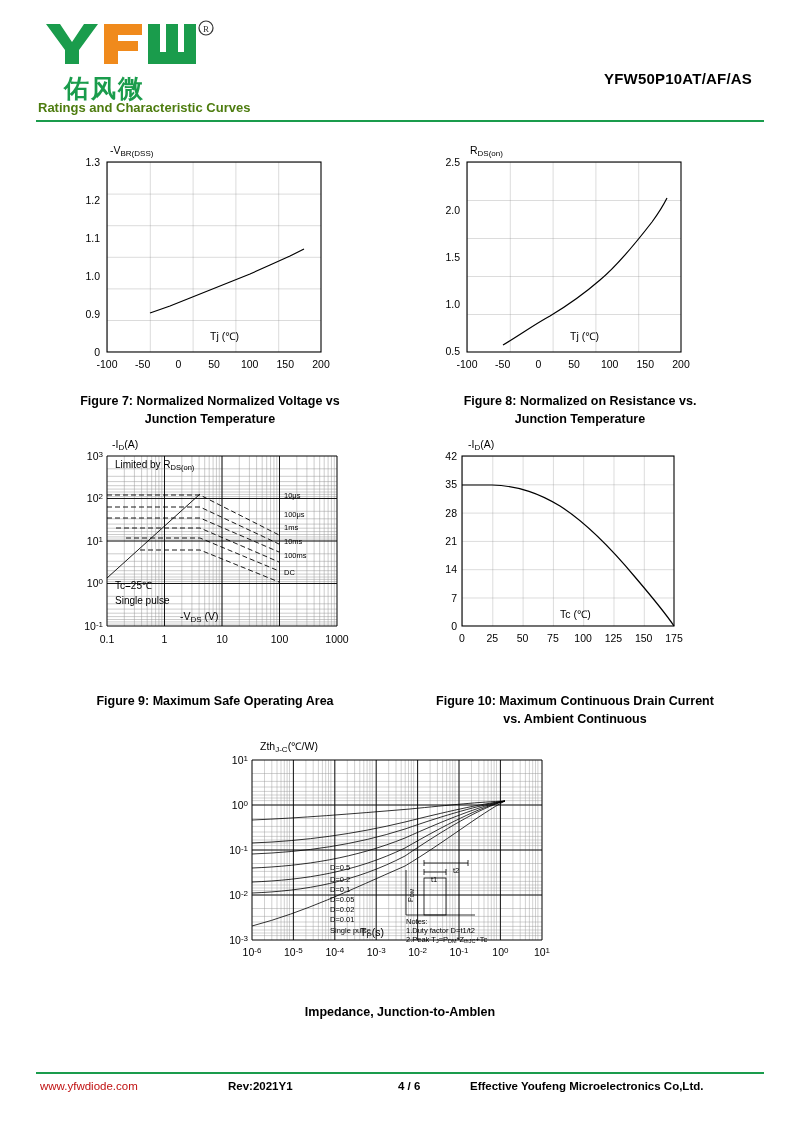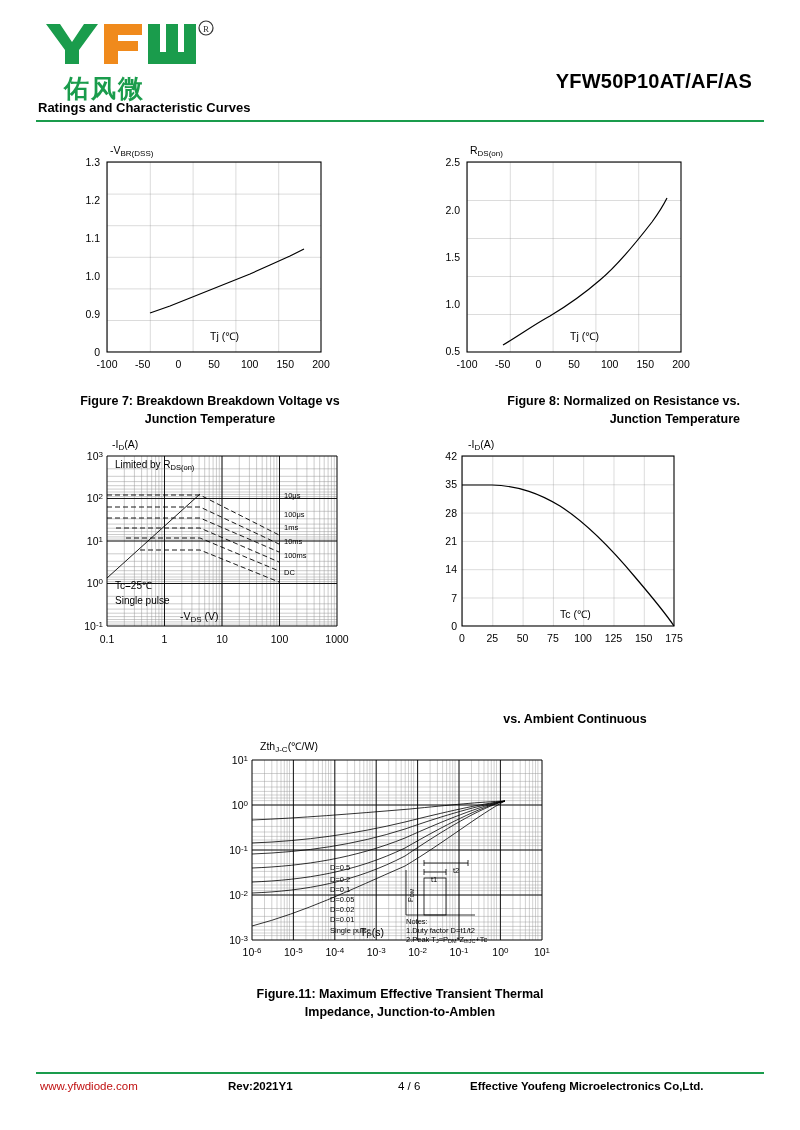--- a/index.html
+++ b/index.html
@@ -12,38 +12,38 @@
 
   
   .logo{position:absolute;left:38px;top:18px;width:200px;height:72px;}
   .logo-sub{
     font-family:"DejaVu Sans", sans-serif;
     font-weight:bold;font-size:25px;color:#1a9c4c;letter-spacing:2px;
     margin-top:2px;margin-left:26px;
   }
   .part-no{
     position:absolute;right:48px;top:70px;
-    font-size:20px;font-weight:bold;letter-spacing:.2px;
+    font-size:15px;font-weight:bold;letter-spacing:.2px;
   }
   .section-title{
     position:absolute;left:38px;top:100px;
-    font-size:13px;font-weight:bold;color:#000000;
+    font-size:13px;font-weight:bold;color:#4d7c0f;
   }
   .rule-top{
     position:absolute;left:36px;top:120px;width:728px;height:2px;background:#1a9c4c;
   }
   .rule-bottom{
     position:absolute;left:36px;top:1072px;width:728px;height:2px;background:#1a9c4c;
   }
 
   
   .footer{position:absolute;left:0;top:1080px;width:800px;font-size:11.5px;}
   .footer .url{position:absolute;left:40px;color:#c01010;font-weight:normal;}
   .footer .rev{position:absolute;left:228px;font-weight:bold;}
-  .footer .pg{position:absolute;left:398px;font-weight:normal;}
+  .footer .pg{position:absolute;left:398px;font-weight:bold;}
   .footer .co{position:absolute;left:470px;font-weight:bold;}
 
   
   .fig{position:absolute;}
   .cap{
     text-align:center;font-size:12.5px;font-weight:bold;line-height:1.45;
     position:absolute;
   }
   svg{display:block;}
   .ax{font-family:"Liberation Sans",sans-serif;font-size:10.5px;fill:#000;}
@@ -99,21 +99,21 @@
       <text class="ax" x="225.3" y="236" text-anchor="middle">150</text>
       <text class="ax" x="261" y="236" text-anchor="middle">200</text>
 
       <text class="ax" x="50" y="22">-V<tspan class="axs" dy="2">BR(DSS)</tspan></text>
       <text class="ax" x="150" y="208">Tj (℃)</text>
 
       <polyline points="90,181 110,174 130,166 150,158 170,150 190,142 210,133 230,124 244,117" fill="none" stroke="#000" stroke-width="1.2"></polyline>
     </svg>
   </div>
   <div class="cap" style="left:50px;top:392px;width:320px;">
-    <span>Figure 7: Breakdown Breakdown Voltage vs</span><br>
+    <span>Figure 7: Normalized Normalized Voltage vs</span><br>
     <span>Junction Temperature</span>
   </div>
 
   <div class="fig" style="left:420px;top:132px;">
     <svg width="290" height="250" viewBox="0 0 290 250">
       <defs>
         <pattern id="g8" width="42.8" height="38" patternUnits="userSpaceOnUse" x="47" y="30">
           <path d="M42.8 0 L0 0 0 38" fill="none" stroke="#888" stroke-width="0.6"></path>
         </pattern>
       </defs>
@@ -129,21 +129,21 @@
       <text class="ax" x="118.3" y="236" text-anchor="middle">0</text>
       <text class="ax" x="154" y="236" text-anchor="middle">50</text>
       <text class="ax" x="189.7" y="236" text-anchor="middle">100</text>
       <text class="ax" x="225.3" y="236" text-anchor="middle">150</text>
       <text class="ax" x="261" y="236" text-anchor="middle">200</text>
       <text class="ax" x="50" y="22">R<tspan class="axs" dy="2">DS(on)</tspan></text>
       <text class="ax" x="150" y="208">Tj (℃)</text>
       <path d="M83,213 C100,203 115,192 130,184 C150,172 165,161 180,148 C198,133 215,112 232,90 C240,79 244,72 247,66" fill="none" stroke="#000" stroke-width="1.2"></path>
     </svg>
   </div>
-  <div class="cap" style="left:420px;top:392px;width:320px;text-align:right;">
+  <div class="cap" style="left:420px;top:392px;width:320px;">
     <span>Figure 8: Normalized on Resistance vs.</span><br>
     <span>Junction Temperature</span>
   </div>
 
   <div class="fig" style="left:60px;top:432px;">
     <svg width="320" height="250" viewBox="0 0 320 250">
       <defs>
         <pattern id="logx9" width="1" height="1"></pattern>
       </defs>
       <g stroke="#999" stroke-width="0.5" fill="none">
@@ -273,20 +273,23 @@
         <path d="M80,118 L140,118 L219,150"></path>
       </g>
       <text class="lbls" x="224" y="66">10μs</text>
       <text class="lbls" x="224" y="85">100μs</text>
       <text class="lbls" x="224" y="98">1ms</text>
       <text class="lbls" x="224" y="112">10ms</text>
       <text class="lbls" x="224" y="126">100ms</text>
       <text class="lbls" x="224" y="143">DC</text>
     </svg>
   </div>
+  <div class="cap" style="left:50px;top:692px;width:330px;">
+    <span>Figure 9: Maximum Safe Operating Area</span>
+  </div>
 
   <div class="fig" style="left:420px;top:432px;">
     <svg width="310" height="250" viewBox="0 0 310 250">
       <defs>
         <pattern id="g10" width="30.3" height="28.3" patternUnits="userSpaceOnUse" x="42" y="24">
           <path d="M30.3 0 L0 0 0 28.3" fill="none" stroke="#888" stroke-width="0.6"></path>
         </pattern>
       </defs>
       <rect x="42" y="24" width="212" height="170" fill="url(#g10)"></rect>
       <rect x="42" y="24" width="212" height="170" fill="none" stroke="#000" stroke-width="1.1"></rect>
@@ -304,21 +307,21 @@
       <text class="ax" x="163.1" y="210" text-anchor="middle">100</text>
       <text class="ax" x="193.4" y="210" text-anchor="middle">125</text>
       <text class="ax" x="223.7" y="210" text-anchor="middle">150</text>
       <text class="ax" x="254" y="210" text-anchor="middle">175</text>
       <text class="ax" x="48" y="16">-I<tspan class="axs" dy="2">D</tspan><tspan class="ax" dy="-2">(A)</tspan></text>
       <text class="ax" x="140" y="186">Tc (℃)</text>
       <path d="M42,53 L72,53 C100,54 120,62 140,74 C165,90 190,115 215,145 C232,165 246,182 254,194" fill="none" stroke="#000" stroke-width="1.2"></path>
     </svg>
   </div>
   <div class="cap" style="left:390px;top:692px;width:370px;">
-    <br>
+    <span>Figure 10: Maximum Continuous Drain Current</span><br>
     <span>vs. Ambient Continuous</span>
   </div>
 
   <div class="fig" style="left:210px;top:730px;">
     <svg width="380" height="250" viewBox="0 0 380 250">
 
       <g stroke="#999" stroke-width="0.45" fill="none">
         <g id="minorx">
           <line x1="42" y1="30" x2="42" y2="210"></line>
             <line x1="54.5" y1="30" x2="54.5" y2="210"></line>
@@ -480,21 +483,21 @@
       <text class="lbls" x="203" y="172" transform="rotate(-90 203 172)">P<tspan font-size="5.5" dy="1">DM</tspan></text>
       <text class="lbls" x="221" y="152">t1</text>
       <text class="lbls" x="243" y="143">t2</text>
 
       <text class="lbls" x="196" y="194">Notes:</text>
       <text class="lbls" x="196" y="203">1.Duty factor D=t1/t2</text>
       <text class="lbls" x="196" y="212">2.Peak T<tspan font-size="5.5" dy="1">J</tspan><tspan font-size="7.5" dy="-1">=P</tspan><tspan font-size="5.5" dy="1">DM</tspan><tspan font-size="7.5" dy="-1">*Z</tspan><tspan font-size="5.5" dy="1">thJC</tspan><tspan font-size="7.5" dy="-1">+Tc</tspan></text>
     </svg>
   </div>
   <div class="cap" style="left:190px;top:985px;width:420px;">
-    <span>Figure.11: Maximum Effective Transient Thermal</span><br>
+    <br>
     <span>Impedance, Junction-to-Amblen</span>
   </div>
 
   <div class="rule-bottom"></div>
   <div class="footer">
     <span class="url">www.yfwdiode.com</span>
     <span class="rev">Rev:2021Y1</span>
     <span class="pg">4 / 6</span>
     <span class="co">Effective Youfeng Microelectronics Co,Ltd.</span>
   </div>

